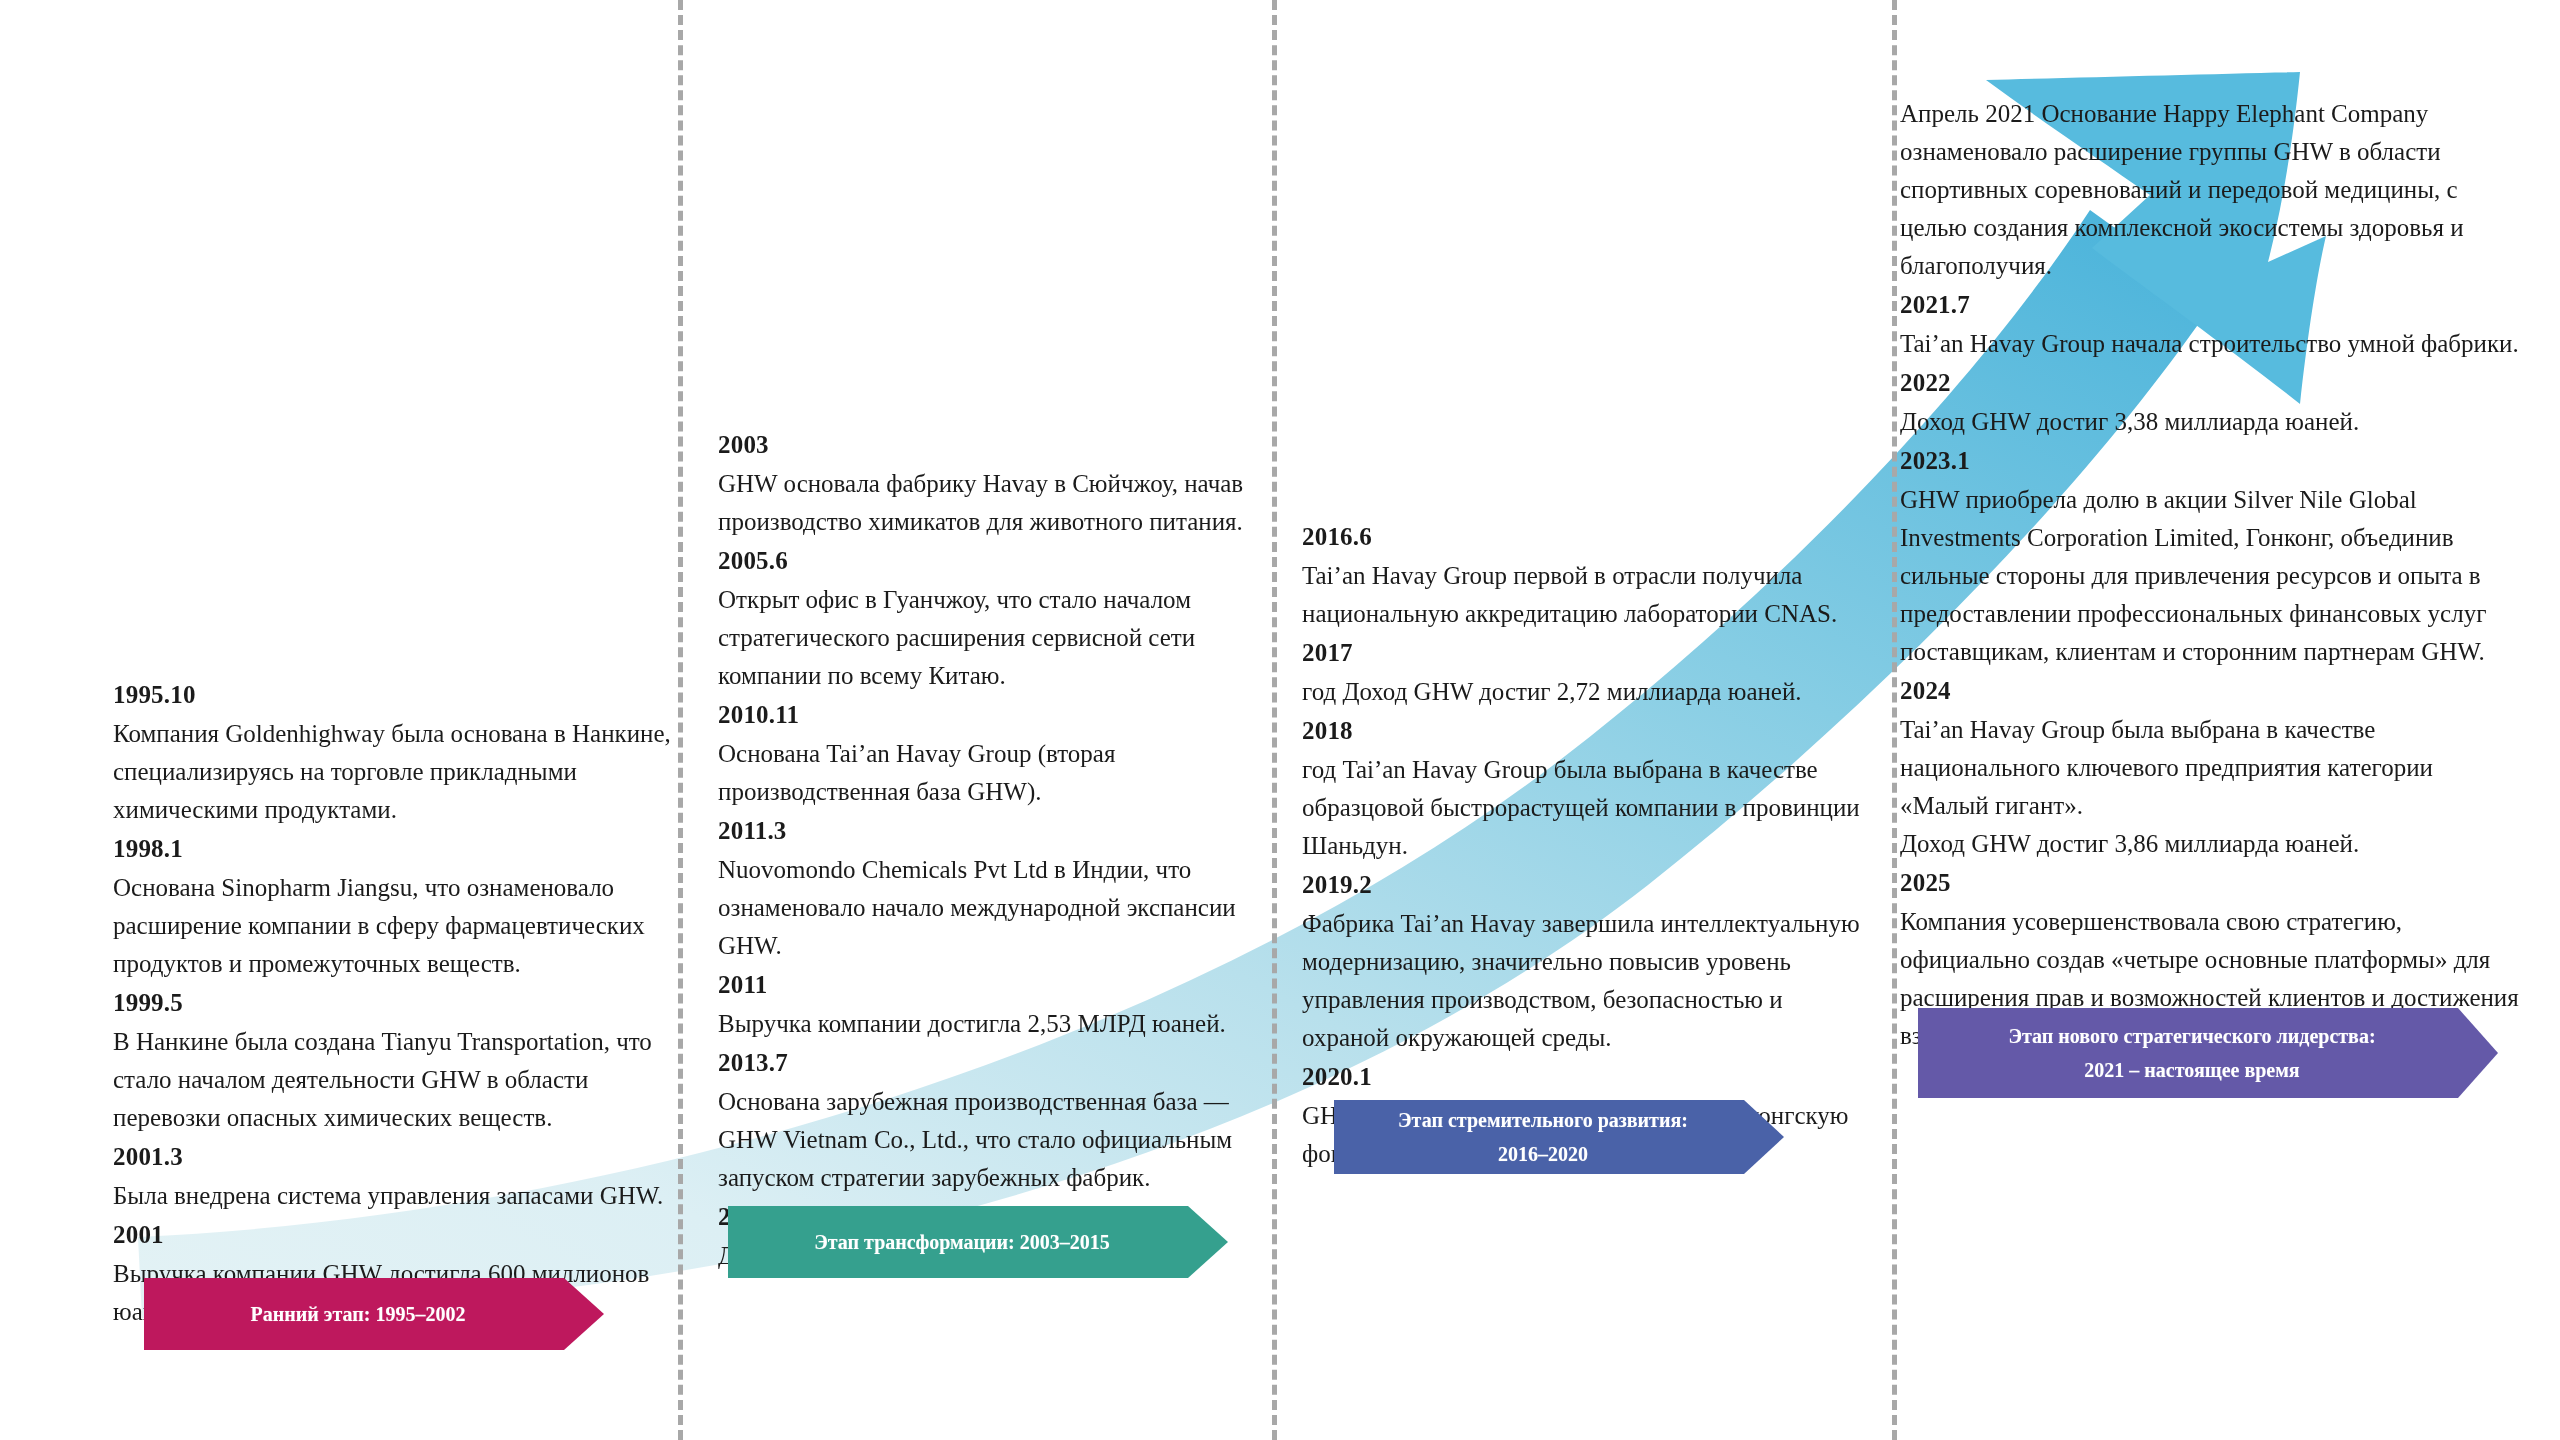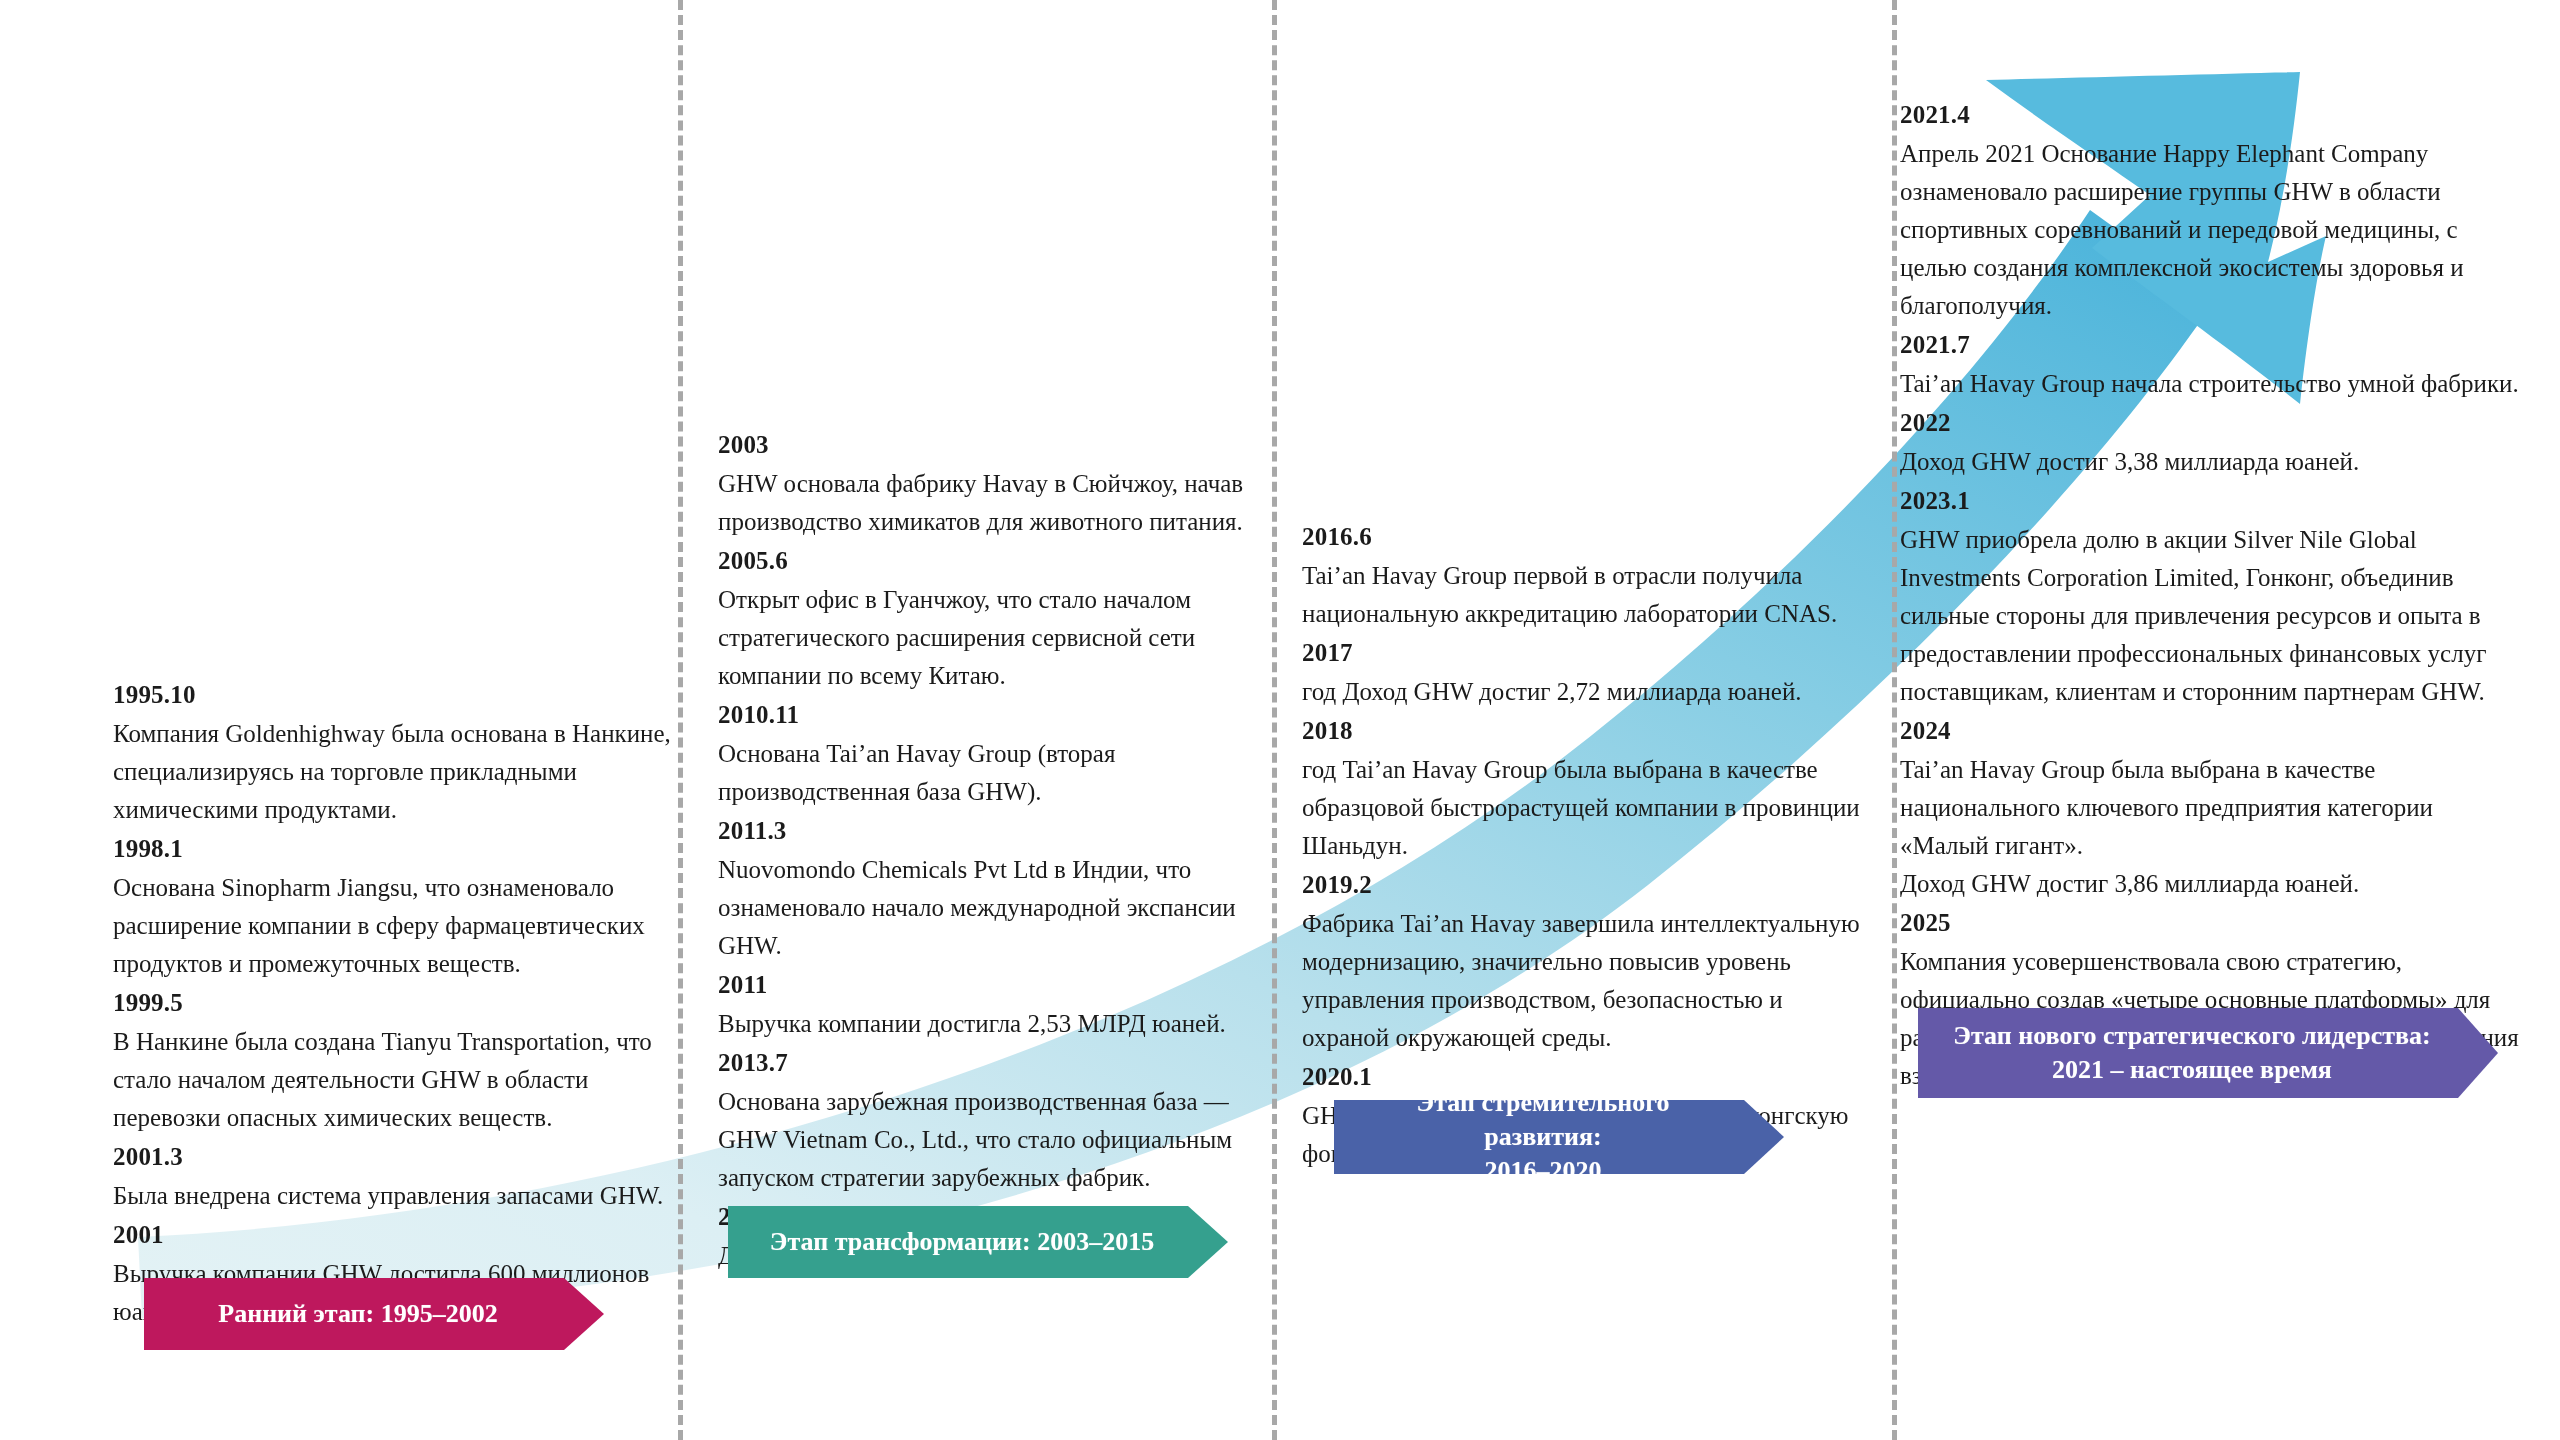--- a/index.html
+++ b/index.html
@@ -36,21 +36,21 @@
   .desc{
     font-size:25px;
     line-height:38px;
   }
 
   
   .banner{
     position:absolute;z-index:4;
     display:flex;align-items:center;justify-content:center;
     color:#ffffff;font-weight:bold;
-    font-size:26px;line-height:34px;text-align:center;
+    font-size:20px;line-height:34px;text-align:center;
     padding:10px 56px 10px 24px;
     box-sizing:border-box;
     clip-path:polygon(0 0, calc(100% - 40px) 0, 100% 50%, calc(100% - 40px) 100%, 0 100%);
     text-shadow:0 0 1px rgba(255,255,255,.35);
   }
 </style>
 </head>
 <body>
 
 <div id="stage">
@@ -193,21 +193,20 @@
       <div class="desc">Фабрика Tai’an Havay завершила интеллектуальную модернизацию, значительно повысив уровень управления производством, безопасностью и охраной окружающей среды.</div>
     </div>
     <div class="entry">
       <div class="yr">2020.1</div>
       <div class="desc">GHW International успешно вышла на Гонконгскую фондовую биржу (код акции: HK09933).</div>
     </div>
   </div>
 
   <div class="col" id="col3" style="left:1900px;top:95px;width:620px;">
     <div class="entry">
-      <div class="yr">2021.4</div>
       <div class="desc">Апрель 2021 Основание Happy Elephant Company ознаменовало расширение группы GHW в области спортивных соревнований и передовой медицины, с целью создания комплексной экосистемы здоровья и благополучия.</div>
     </div>
     <div class="entry">
       <div class="yr">2021.7</div>
       <div class="desc">Tai’an Havay Group начала строительство умной фабрики.</div>
     </div>
     <div class="entry">
       <div class="yr">2022</div>
       <div class="desc">Доход GHW достиг 3,38 миллиарда юаней.</div>
     </div>

